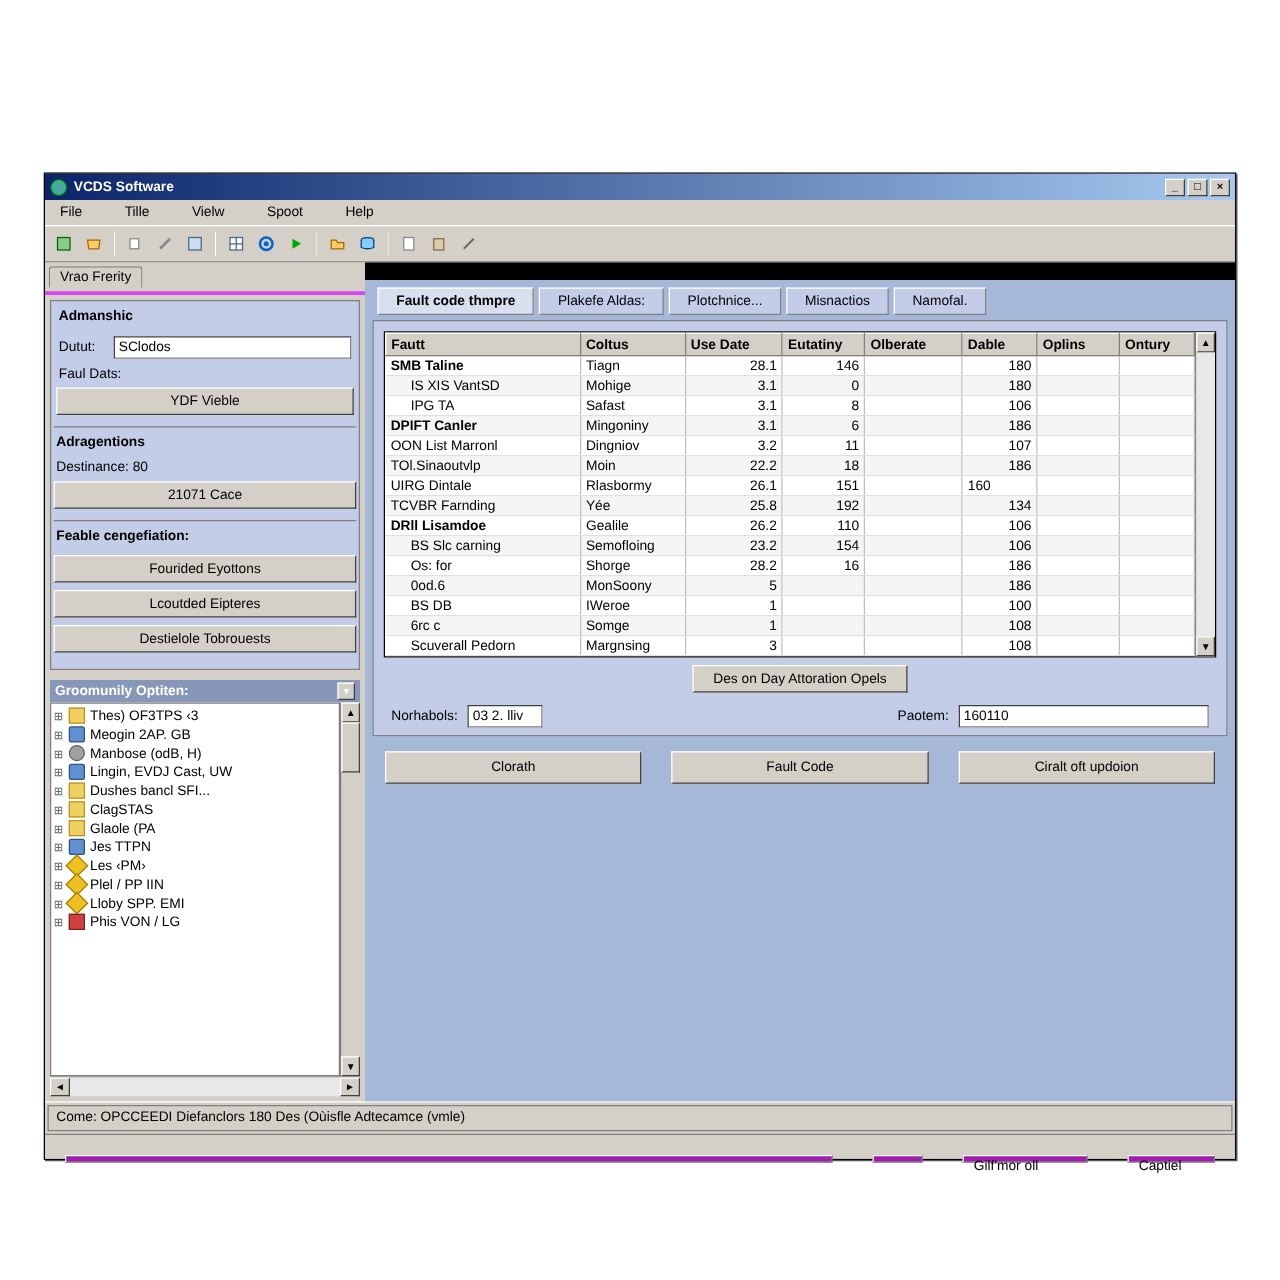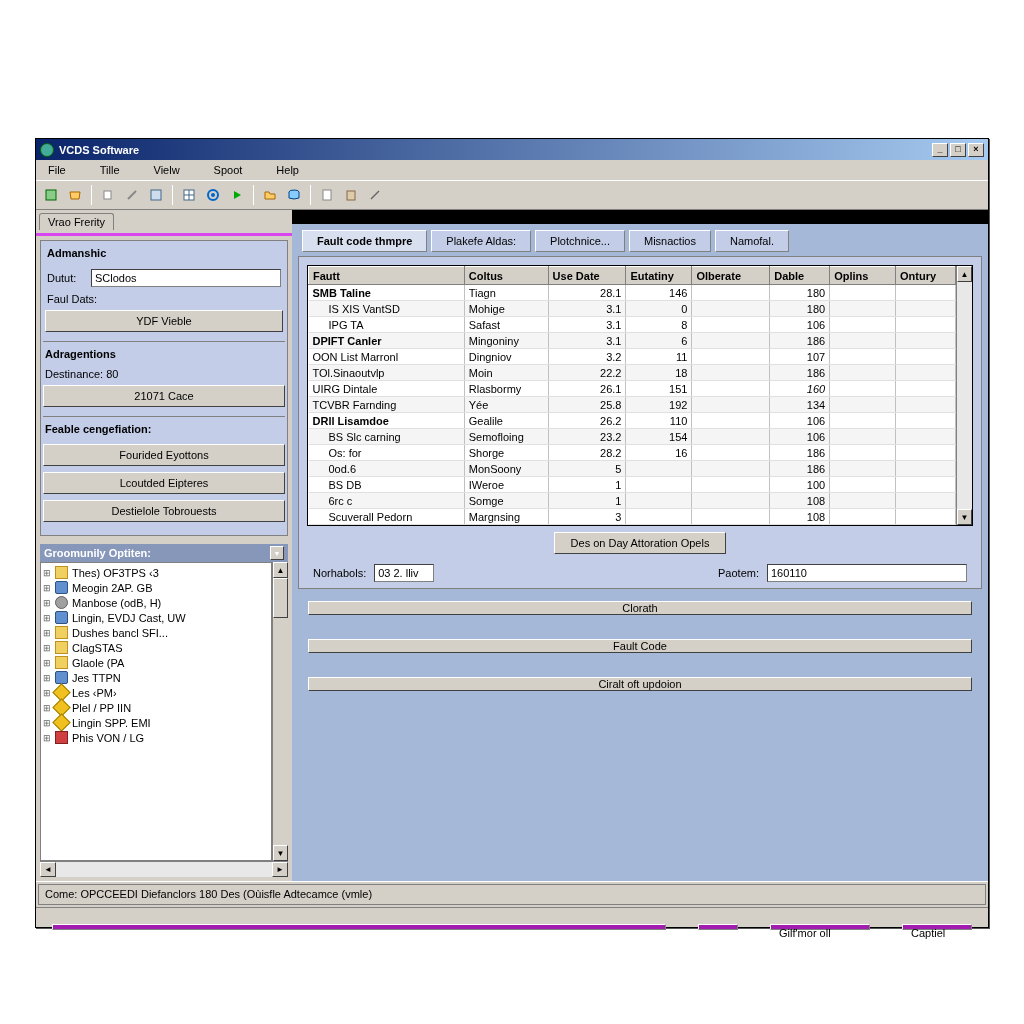--- a/index.html
+++ b/index.html
@@ -54,21 +54,21 @@
   table { width: 100%; border-collapse: collapse; font-size: 11px; }
   th { background: #d4d0c8; border: 1px solid #808080; border-top-color:#fff; border-left-color:#fff; padding: 2px 4px; text-align: left; font-weight: bold; height:18px;}
   td { border-right: 1px solid #c0c0c0; border-bottom: 1px solid #e0e0e0; padding: 1px 4px; height: 16px; white-space:nowrap; overflow:hidden;}
   tr:nth-child(even) td { background: #f5f5f5; }
   .indent { padding-left: 20px !important; }
   .center-btn { padding: 4px 16px; background:#d4d0c8; border:1px solid #fff; border-right-color:#404040; border-bottom-color:#404040; font:inherit; margin:6px auto; display:block;}
   .form-row { display:flex; align-items:center; gap:8px; padding: 4px 12px; }
   .form-row label { white-space:nowrap;}
   .small-input { width: 60px; height:18px; border:1px solid #808080; border-top-color:#404040; border-left-color:#404040; background:#fff; padding:1px 3px; font:inherit;}
   .long-input { width: 200px; height:18px; border:1px solid #808080; border-top-color:#404040; border-left-color:#404040; background:#fff; padding:1px 3px; font:inherit;}
-  .btn-row { display:flex; gap:24px; padding: 12px 10px; justify-content:space-between;flex-direction:column;}
+  .btn-row { display:flex; gap:24px; padding: 12px 10px; justify-content:space-between;}
   .big-btn { flex:1; height:26px; background:#d4d0c8; border:1px solid #fff; border-right-color:#404040; border-bottom-color:#404040; font:inherit;}
   .statusbar { height: 46px; background: #d4d0c8; border-top: 1px solid #fff; display:flex; flex-direction:column;}
   .status-top { flex:1; padding: 3px 6px; border:1px solid #808080; margin:2px; background:#d4d0c8;}
   .status-bottom { height:20px; display:flex; border-top:1px solid #808080;}
   .status-cell { border:1px solid #808080; border-top-color:#fff; border-left-color:#fff; padding:2px 8px; margin:16px; background:#a21caf;}
   .status-cell.wide { flex:1;}
   .combo-btn { width:14px; height:14px; background:#d4d0c8; border:1px solid #fff; border-right-color:#404040; border-bottom-color:#404040; font-size:7px; display:inline-flex; align-items:center; justify-content:center;}
 </style>
 </head>
 <body>
@@ -243,21 +243,21 @@
                 <div class="tree-item">
                   <span class="tree-icon ico-dia"></span>
                   <span>Les ‹PM›</span>
                 </div>
                 <div class="tree-item">
                   <span class="tree-icon ico-dia"></span>
                   <span>Plel / PP IIN</span>
                 </div>
                 <div class="tree-item">
                   <span class="tree-icon ico-dia"></span>
-                  <span>Lingin SPP. EMI</span>
+                  <span>Lloby SPP. EMI</span>
                 </div>
                 <div class="tree-item">
                   <span class="tree-icon ico-red"></span>
                   <span>Phis VON / LG</span>
                 </div>
               </div>
           </div>
           <div class="vscroll">
             <div class="vscroll-btn">▲</div>
             <div class="vscroll-thumb"></div>
@@ -360,21 +360,21 @@
                     <td style="text-align: right;">186</td>
                     <td></td>
                     <td></td>
                   </tr>
                   <tr>
                     <td>UIRG Dintale</td>
                     <td>Rlasbormy</td>
                     <td style="text-align: right;">26.1</td>
                     <td style="text-align: right;">151</td>
                     <td></td>
-                    <td style="text-align: right; font-style: italic;">160</td>
+                    <td style="">160</td>
                     <td></td>
                     <td></td>
                   </tr>
                   <tr>
                     <td>TCVBR Farnding</td>
                     <td>Yée</td>
                     <td style="text-align: right;">25.8</td>
                     <td style="text-align: right;">192</td>
                     <td></td>
                     <td style="text-align: right;">134</td>

